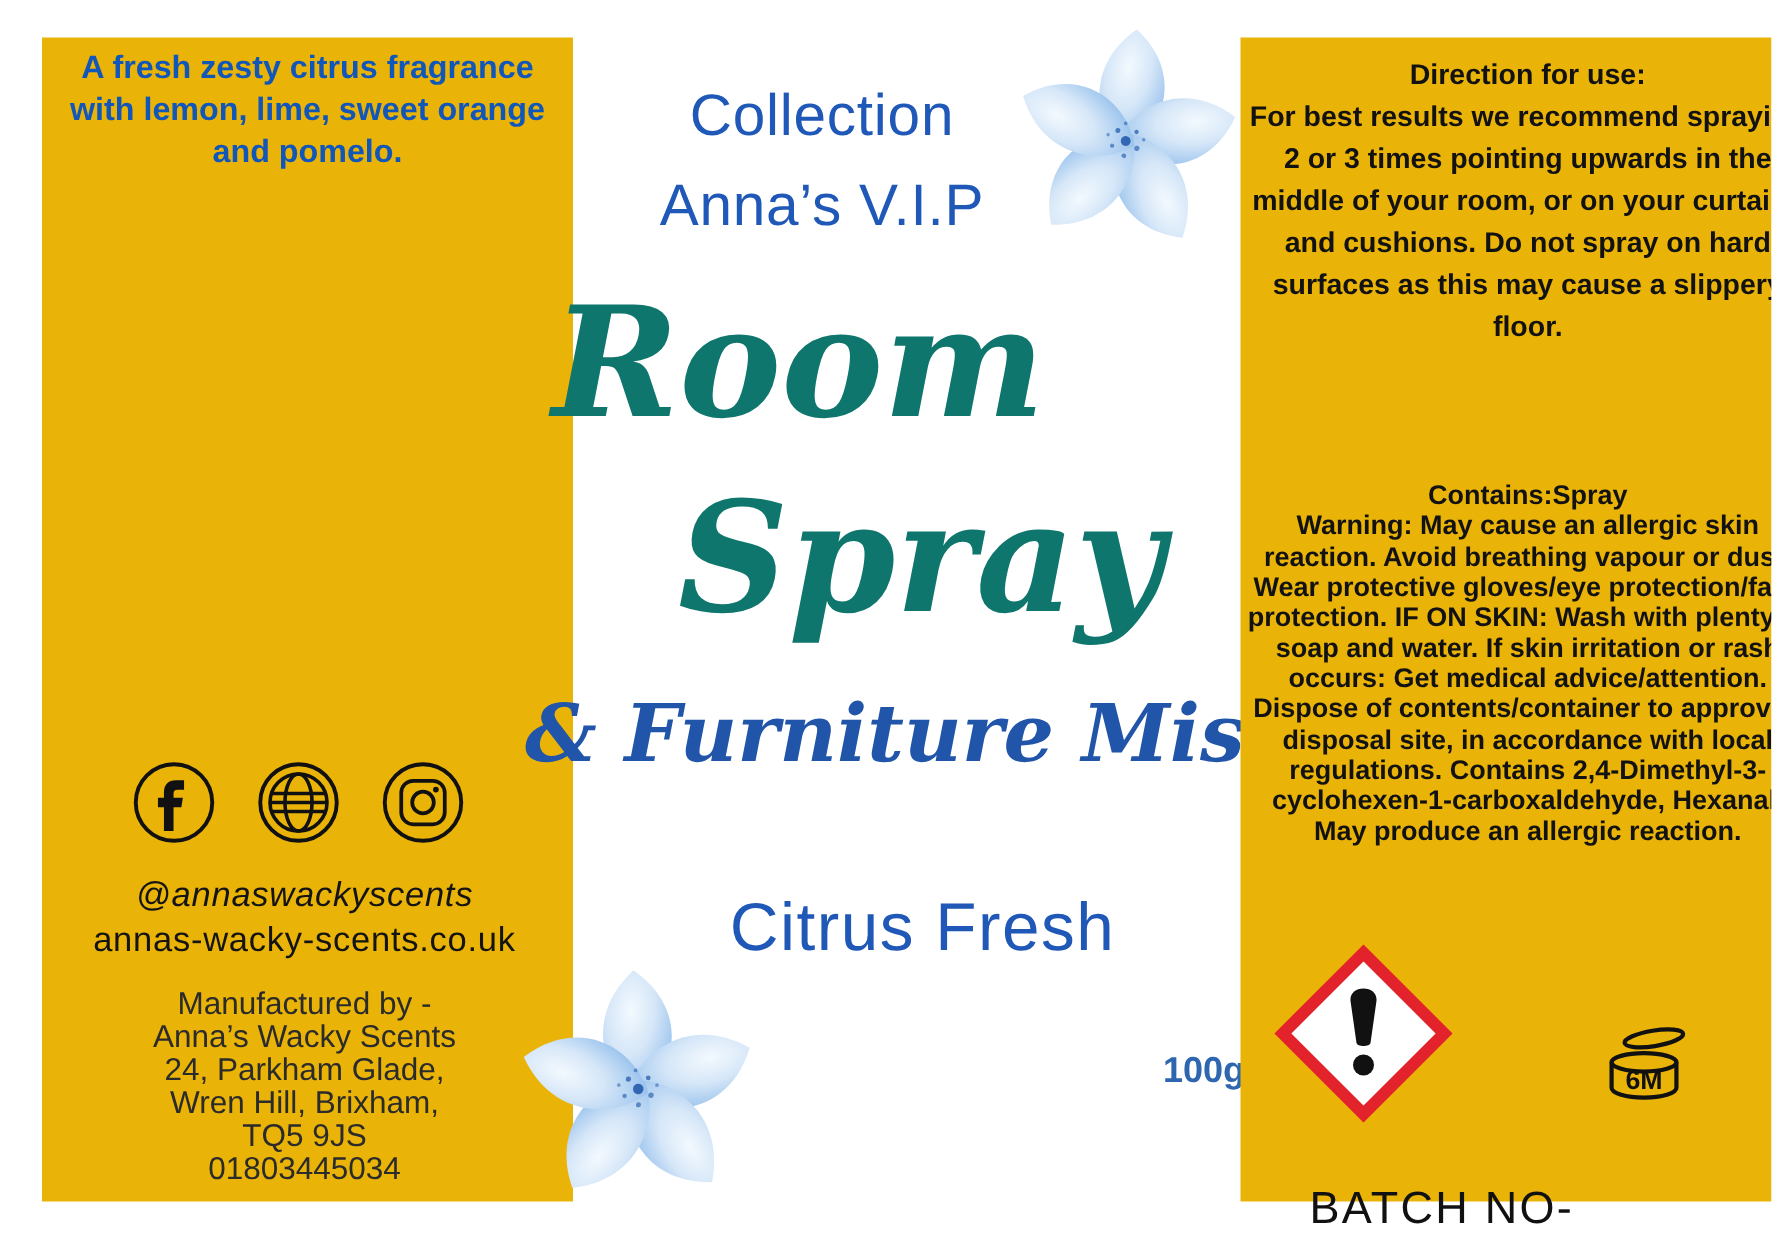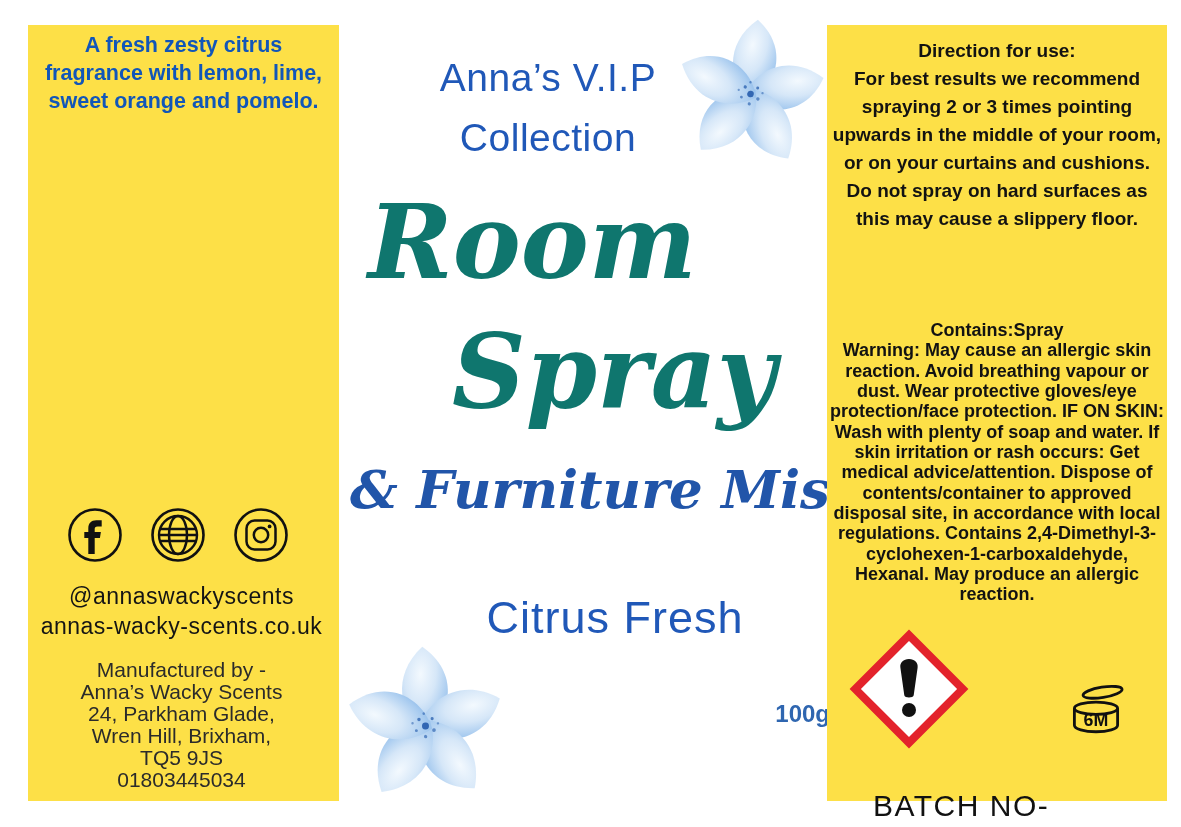--- a/index.html
+++ b/index.html
@@ -5,40 +5,42 @@
   html,body{margin:0;padding:0;background:#ffffff;}
   .sheet{
     position:relative;
     width:1181px;height:827px;
     background:#ffffff;
     font-family:"Liberation Sans", sans-serif;
     overflow:hidden;
   }
   .panel{
     position:absolute;top:25px;width:311px;height:776px;
-    background:#fde047;
+    background:#eab308;
+    padding-left:43px;
   }
   .left-panel{left:28px;}
   .right-panel{left:827px;width:340px;}
 
   
   .fragrance{
     position:absolute;top:7px;left:10px;right:10px;
     text-align:center;color:#1156b9;
     font-size:21.5px;line-height:1.3;font-weight:700;
   }
   .social-row{
     position:absolute;top:482px;left:0;right:12px;
     display:flex;justify-content:center;gap:27px;
   }
   .social-row svg{display:block;}
   .social-handle{
     position:absolute;top:558px;left:0;right:4px;
     text-align:center;color:#141414;font-size:23px;font-weight:500;
     letter-spacing:.5px;
+    font-style:italic;
   }
   .website{
     position:absolute;top:588px;left:0;right:4px;
     text-align:center;color:#141414;font-size:23px;font-weight:400;
     letter-spacing:.5px;
   }
   .manufacturer{
     position:absolute;top:634px;left:0;right:4px;
     text-align:center;color:#2b2b2b;font-size:21px;line-height:1.05;
     font-weight:400;
@@ -146,22 +148,22 @@
       <div>Anna’s Wacky Scents</div>
       <div>24, Parkham Glade,</div>
       <div>Wren Hill, Brixham,</div>
       <div>TQ5 9JS</div>
       <div>01803445034</div>
     </div>
   </aside>
 
   <main>
     <div class="collection">
+      <div>Collection</div>
       <div>Anna’s V.I.P</div>
-      <div>Collection</div>
     </div>
 
     <div class="script script-room">Room</div>
     <div class="script script-spray">Spray</div>
     <div class="script script-sub">&amp; Furniture Mist</div>
 
     <div class="scent">Citrus Fresh</div>
     <div class="weight">100g</div>
 
     <svg class="flower flower-top" viewBox="-100 -100 200 200">

